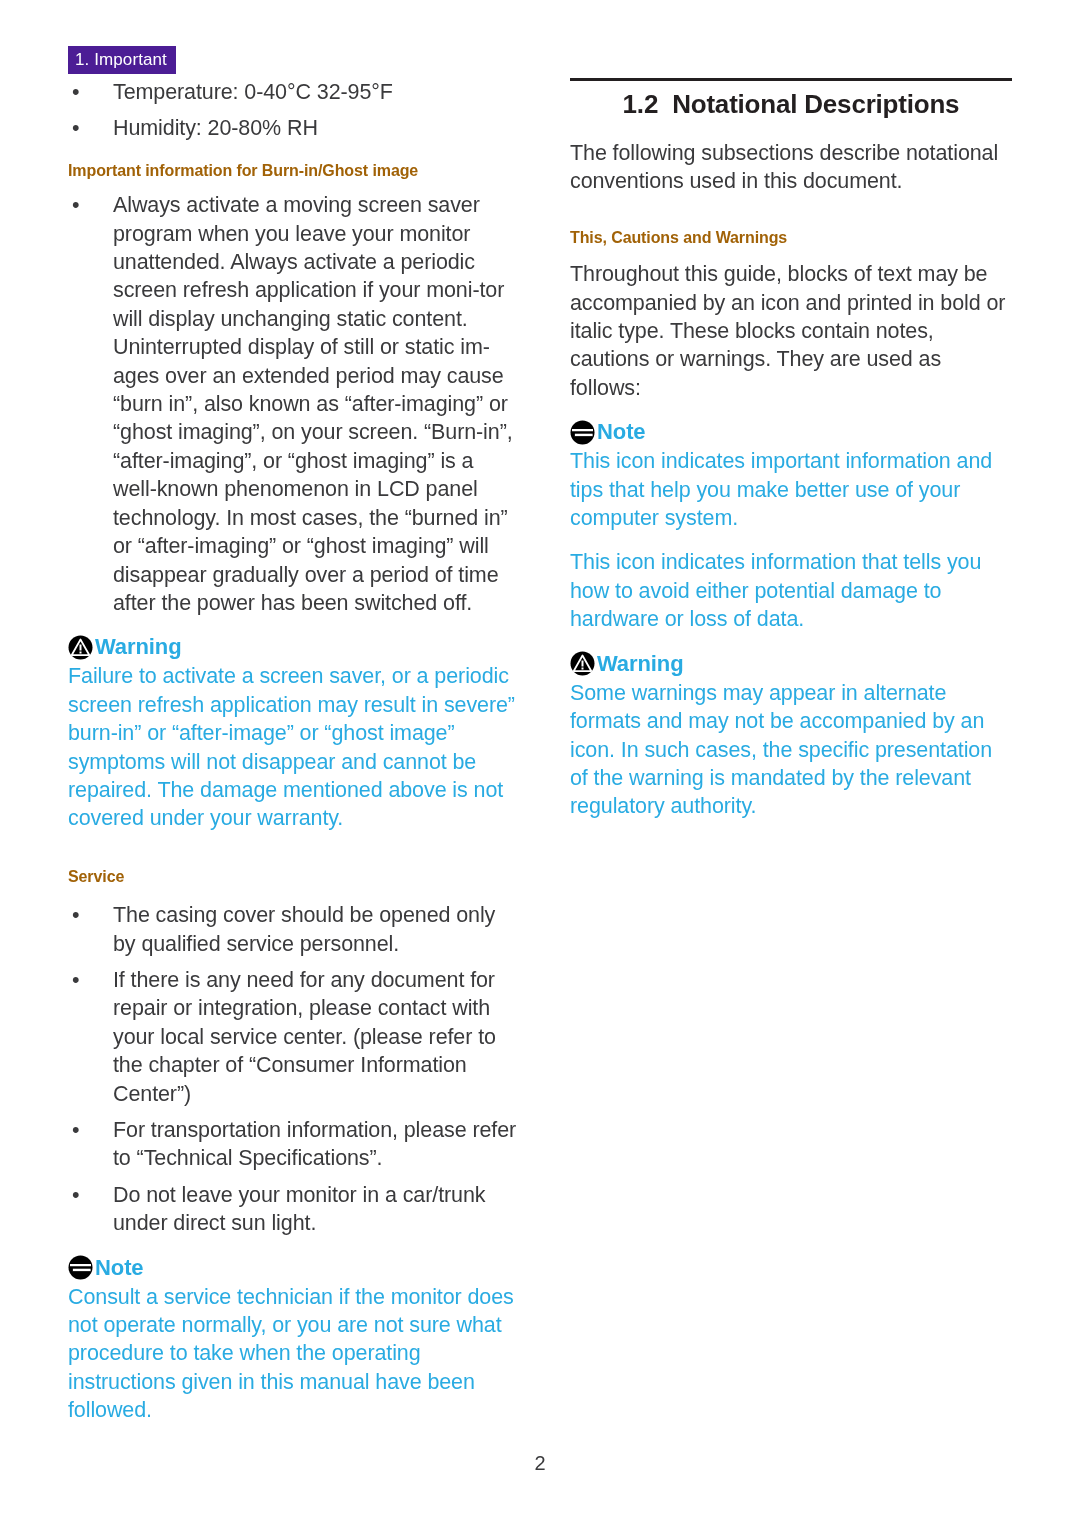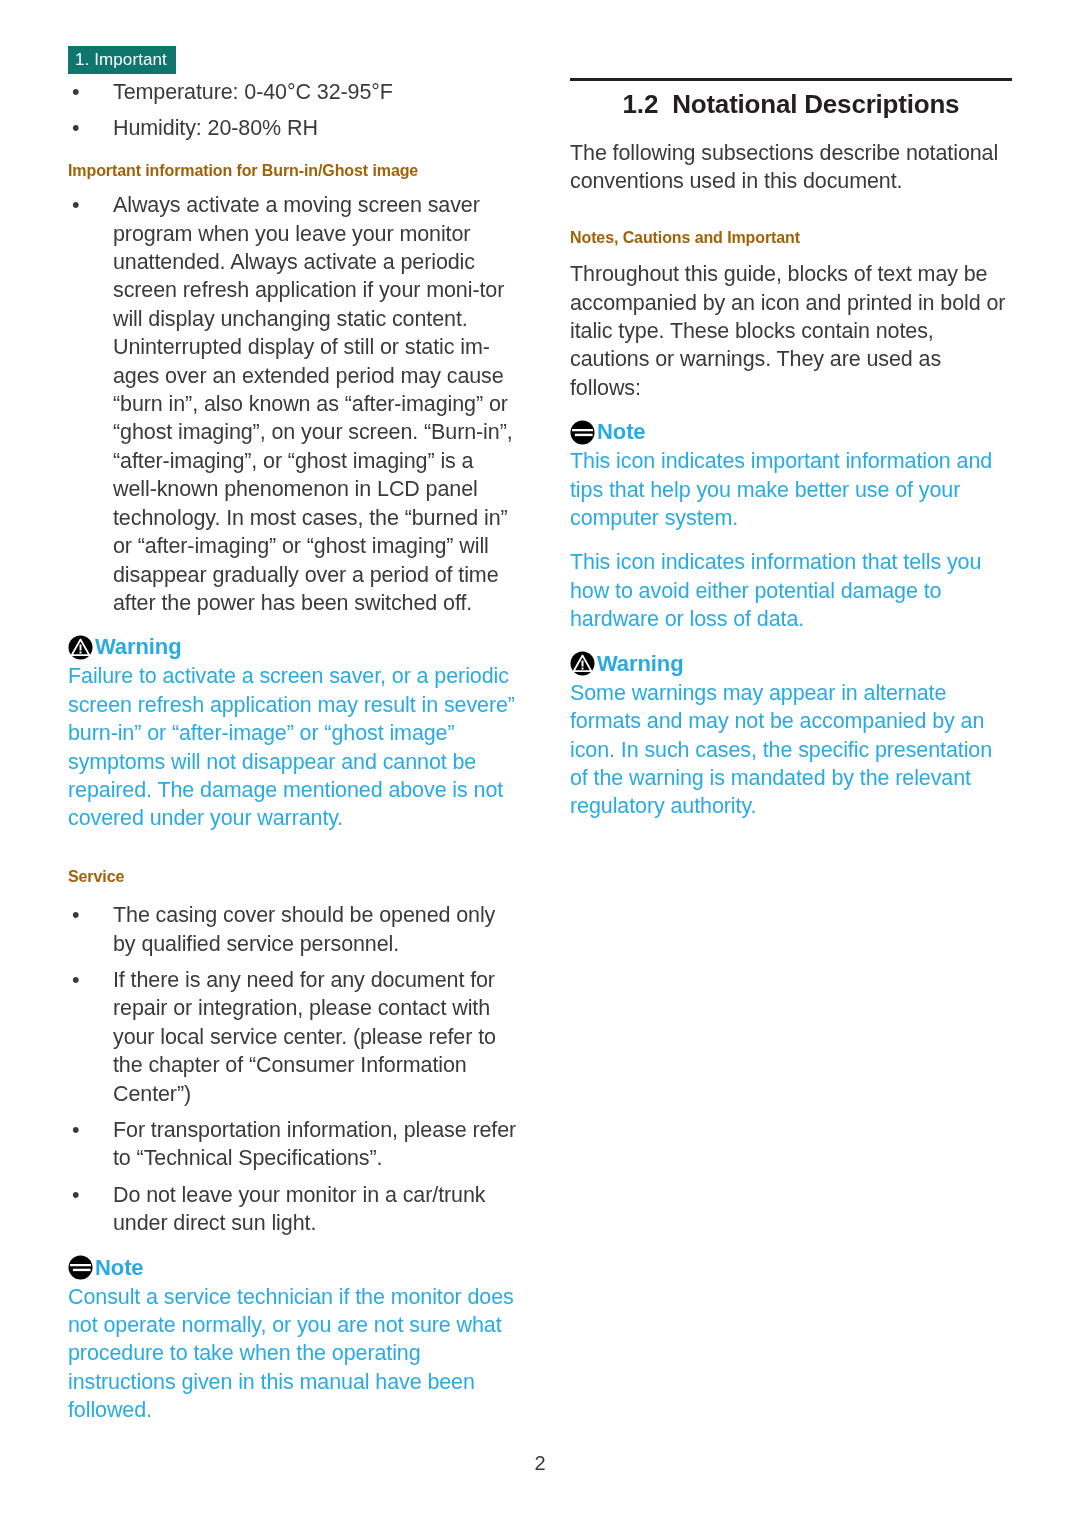--- a/index.html
+++ b/index.html
@@ -14,21 +14,21 @@
     font-family: "Liberation Sans", sans-serif;
     color: #231f20;
     overflow: hidden;
   }
 
   
   .header-tab {
     position: absolute;
     left: 68px;
     top: 46px;
-    background: #0f766e;
+    background: #4c1d95;
     color: #ffffff;
     font-size: 17px;
     line-height: 1.0;
     padding: 5px 9px 6px 7px;
     letter-spacing: 0.1px;
     white-space: nowrap;
   }
 
   
   .col {
@@ -213,21 +213,21 @@
 <div class="col col-right">
 
   <hr class="rule">
 
   <div class="section-title">
     <span class="num">1.2</span><span>Notational Descriptions</span>
   </div>
 
   <div class="para">The following subsections describe notational conventions used in this document.</div>
 
-  <div class="heading-bold" style="margin-top:28px;margin-bottom:8px;">Notes, Cautions and Important</div>
+  <div class="heading-bold" style="margin-top:28px;margin-bottom:8px;">This, Cautions and Warnings</div>
 
   <div class="para">Throughout this guide, blocks of text may be accompanied by an icon and printed in bold or italic type. These blocks contain notes, cautions or warnings. They are used as follows:</div>
 
   <div class="callout">
     <div class="callout-head">
       <span class="icon">
         <svg viewBox="0 0 100 100" xmlns="http://www.w3.org/2000/svg">
           <circle cx="50" cy="50" r="48" fill="#000000"></circle>
           <rect x="8" y="36" width="84" height="9" fill="#ffffff"></rect>
           <rect x="18" y="53" width="74" height="13" fill="#ffffff"></rect>

